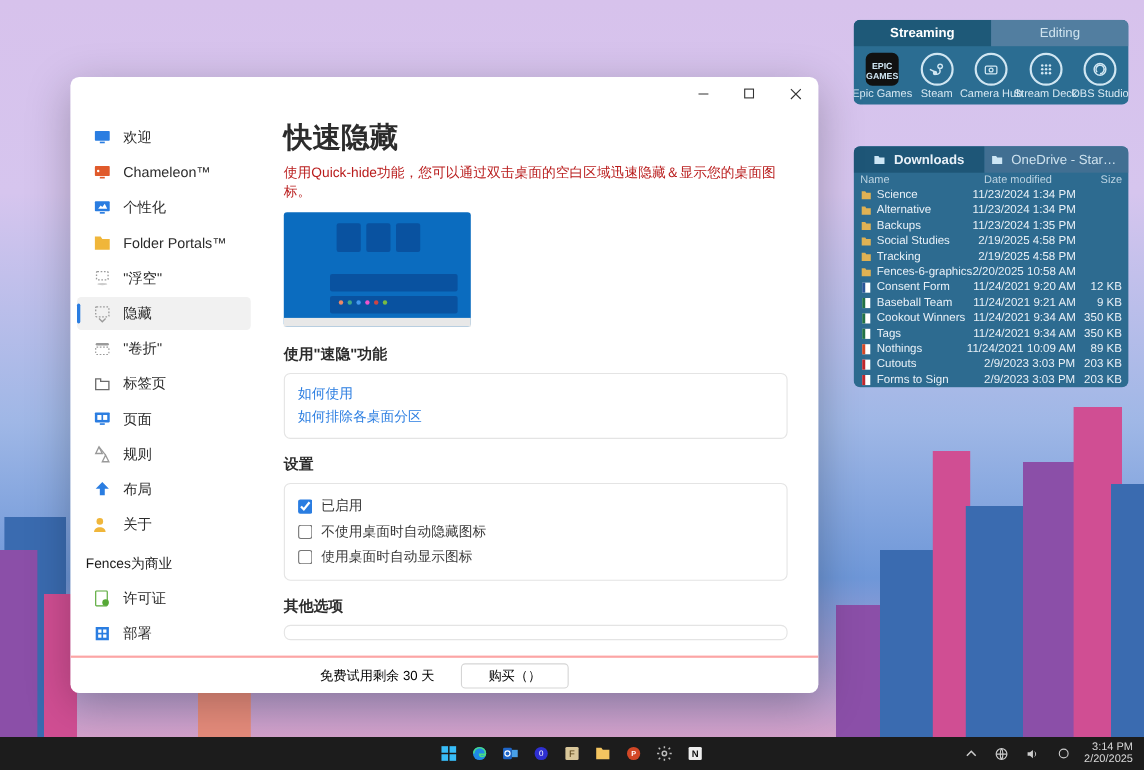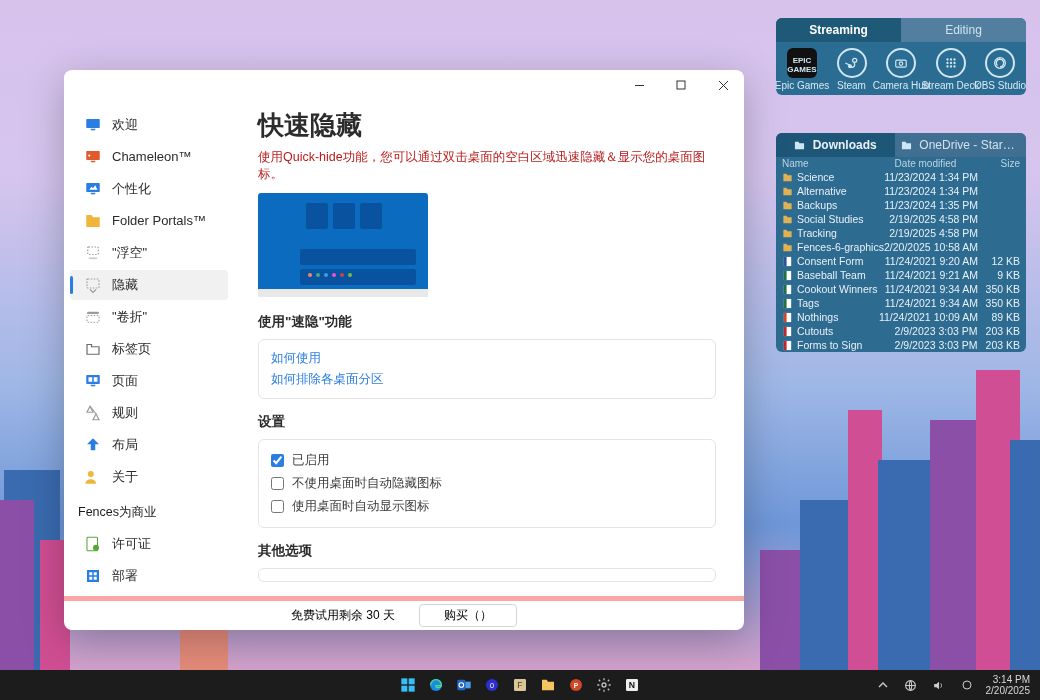--- a/index.html
+++ b/index.html
@@ -87,21 +87,21 @@
 .preview .bar1{top:56px}.preview .bar2{top:76px}
 .preview .taskbar{position:absolute;left:0;right:0;bottom:0;height:8px;background:#e8e8e8;}
 .preview .dot{position:absolute;width:4px;height:4px;border-radius:50%;}
 .sec-title { font-size: 13.5px; font-weight: 600; margin: 14px 0 8px; }
 .card { border: 1px solid #e4e4e4; border-radius: 6px; padding: 6px 12px; font-size: 12.5px; }
 .card a { display: block; color: #2a7de1; text-decoration: none; margin: 4px 0; cursor: pointer; }
 .opt { display: flex; align-items: center; gap: 8px; margin: 6px 0; font-size: 12.5px; color: #3a3a3a; }
 .opt input { width: 13px; height: 13px; accent-color: #2a7de1; }
 
 .footer {
-  height: 34px; border-top: 5px solid #fca5a5; display: flex; align-items: center; justify-content: center;
+  height: 34px; border-top: 2px solid #fca5a5; display: flex; align-items: center; justify-content: center;
   font-size: 12px; gap: 24px;
 }
 .footer .buy { padding: 2px 24px; border: 1px solid #d5d5d5; border-radius: 4px; cursor: pointer; }
 
 
 .taskbar-main {
   position: fixed; left: 0; right: 0; bottom: 0; height: 30px; background: #1c1c1c;
   display: flex; align-items: center; color: #d8d8d8; font-size: 10px;
 }
 .tb-center { position: absolute; left: 50%; transform: translateX(-50%); display: flex; gap: 10px; }

